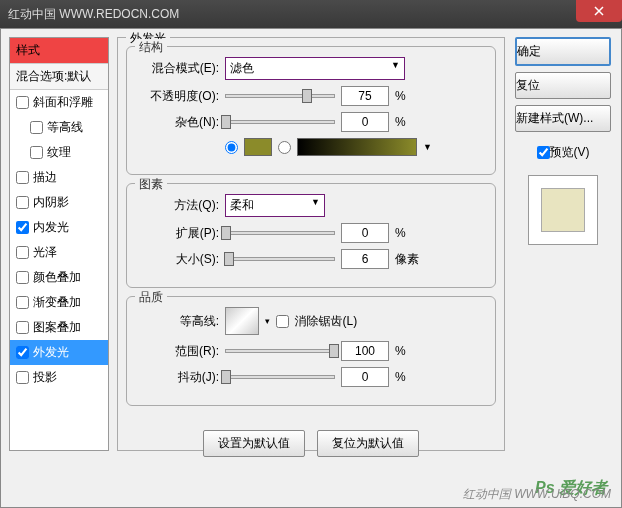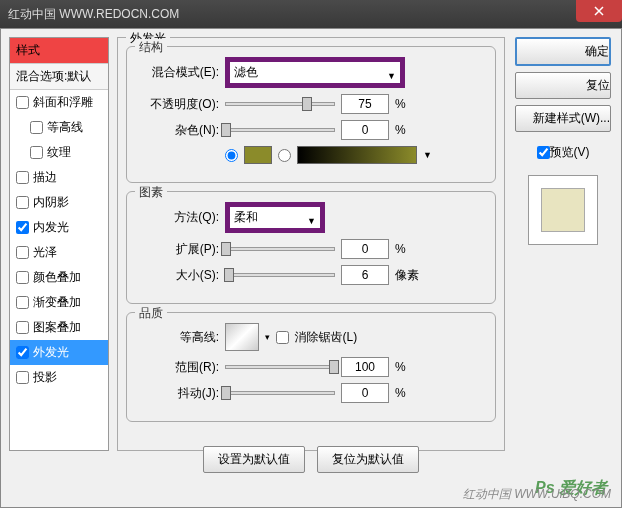--- a/index.html
+++ b/index.html
@@ -17,32 +17,32 @@
 .left-item.indent{padding-left:20px}
 .left-item.selected{background:#3399ff;color:#fff}
 .left-item input[type=checkbox]{width:13px;height:13px}
 .center{flex:1;position:relative}
 .group{border:1px solid #aaa;border-radius:6px;padding:10px 12px 12px;margin-bottom:8px;position:relative}
 .group-title{position:absolute;top:-8px;left:8px;background:#f0f0f0;padding:0 4px;color:#333}
 .outer-group{border:1px solid #aaa;padding:8px;position:relative;height:100%}
 .outer-title{position:absolute;top:-8px;left:8px;background:#f0f0f0;padding:0 4px}
 .row{display:flex;align-items:center;margin-bottom:6px;gap:6px}
 .label{width:80px;text-align:right}
-.select{border:5px solid #701a75;background:#fff;padding:2px 4px;width:100px;display:flex;justify-content:space-between;align-items:flex-end}
+.select{border:1px solid #701a75;background:#fff;padding:2px 4px;width:100px;display:flex;justify-content:space-between;align-items:flex-start}
 .select.wide{width:180px}
 .slider-track{flex:1;height:4px;background:#ddd;border:1px solid #999;position:relative;max-width:110px}
 .slider-thumb{position:absolute;width:10px;height:14px;background:#ccc;border:1px solid #666;top:-6px;transform:translateX(-50%)}
 .num-input{width:48px;border:1px solid #888;padding:2px 4px;background:#fff;text-align:center}
 .unit{width:30px}
 .color-swatch{width:28px;height:18px;border:1px solid #666;background:#8b8b2a}
 .gradient-bar{width:120px;height:18px;border:1px solid #666;background:linear-gradient(to right,#000,#8b8b2a)}
 .radio{width:13px;height:13px}
 .contour{width:34px;height:28px;border:1px solid #888;background:linear-gradient(135deg,#ccc 0%,#fff 50%,#ccc 100%);display:inline-block}
 .right-panel{width:100px;display:flex;flex-direction:column;gap:6px;align-items:center}
-.btn{border:1px solid #888;background:linear-gradient(#fff,#e0e0e0);padding:4px 0;width:96px;text-align:right;border-radius:2px;cursor:pointer}
+.btn{border:1px solid #888;background:linear-gradient(#fff,#e0e0e0);padding:4px 0;width:96px;text-align:left;border-radius:2px;cursor:pointer}
 .btn.primary{border:2px solid #4488cc}
 .preview-check{display:flex;align-items:center;margin-top:6px}
 .preview-box{width:70px;height:70px;border:1px solid #999;background:#fff;display:flex;align-items:center;justify-content:center;margin-top:8px}
 .preview-inner{width:44px;height:44px;background:#e8e4c0;border:1px solid #aaa}
 .bottom-btns{display:flex;gap:12px;justify-content:center;margin-top:24px}
 .bottom-btn{border:1px solid #888;background:linear-gradient(#fff,#e0e0e0);padding:4px 14px;border-radius:2px;cursor:pointer}
 .footer{position:absolute;bottom:4px;right:10px;color:#888;font-style:italic}
 .dropdown-arrow{font-size:9px}
 .chk{width:13px;height:13px}
 .watermark{position:absolute;bottom:8px;right:14px;font-size:16px;font-weight:bold;color:#5a9e5a;font-style:italic}

